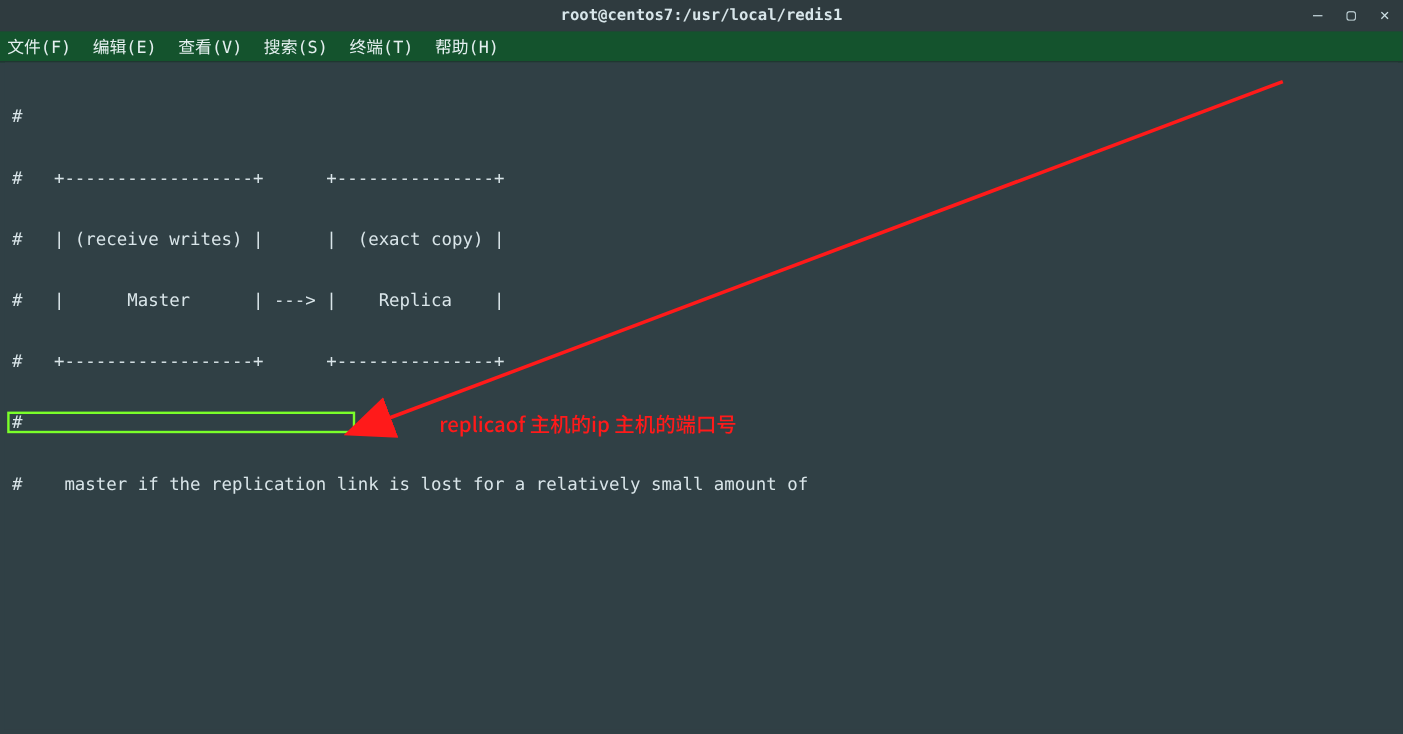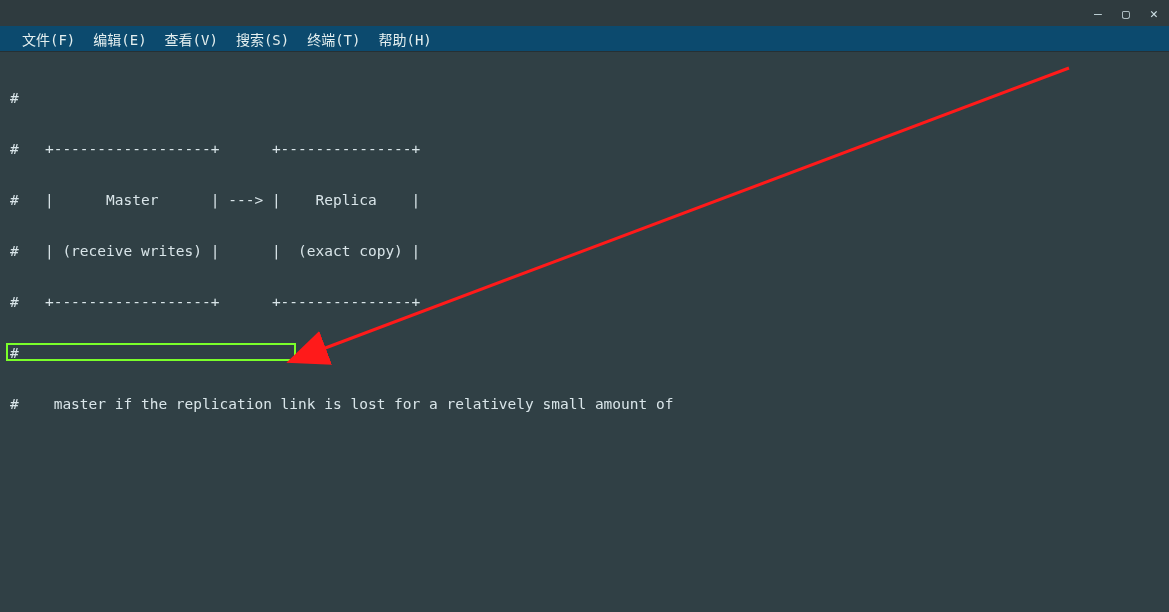--- a/index.html
+++ b/index.html
@@ -2,55 +2,56 @@
 <html><head>
 <meta charset="utf-8">
 <style>
   * { margin:0; padding:0; box-sizing:border-box; }
   html,body { width:1169px; height:612px; background:#304045; font-family:"DejaVu Sans Mono","Noto Sans CJK SC",monospace; overflow:hidden; }
   .window { width:1169px; height:612px; position:relative; }
   .titlebar { height:26px; background:#2f3b3f; color:#d8e6ea; font-size:13px; display:flex; align-items:center; position:relative; }
   .titlebar .title { position:absolute; left:0; right:0; text-align:center; font-weight:700; }
   .titlebar .controls { position:absolute; right:6px; display:flex; gap:10px; align-items:center; }
   .titlebar .controls span { width:18px; height:18px; display:flex; align-items:center; justify-content:center; color:#cfe1e6; font-size:13px; cursor:pointer; }
-  .menubar { height:26px; background:#0c4a6e; color:#e4efef; font-size:14px; display:flex; align-items:center; padding:0 16px; gap:6px; border-bottom:1px solid #253034; }
+  .menubar { height:26px; background:#14532d; color:#e4efef; font-size:14px; display:flex; align-items:center; padding:0 0; gap:6px; border-bottom:1px solid #253034; }
   .menubar .item { padding:2px 6px; cursor:pointer; white-space:nowrap; }
   .terminal { position:absolute; top:52px; left:4px; right:4px; bottom:4px; background:#304045; color:#d9e5e9; font-size:14.5px; line-height:17px; white-space:pre; overflow:hidden; padding:4px 6px; }
   .terminal .line { font-family:"DejaVu Sans Mono",monospace; letter-spacing:0px; }
   .hl-box { position:absolute; border:2px solid #7aff2a; pointer-events:none; }
   .annot { position:absolute; color:#ff1a1a; font-family:"Noto Sans CJK SC","DejaVu Sans",sans-serif; font-size:17px; font-weight:500; pointer-events:none; }
   .arrow-svg { position:absolute; pointer-events:none; }
 </style>
 </head>
 <body>
 
 <div class="window">
 
   <div class="titlebar">
+    <div class="title">root@centos7:/usr/local/redis1</div>
     <div class="controls">
       <span>—</span>
       <span>▢</span>
       <span>✕</span>
     </div>
   </div>
 
   <div class="menubar">
     <span class="item">文件(F)</span>
     <span class="item">编辑(E)</span>
     <span class="item">查看(V)</span>
     <span class="item">搜索(S)</span>
     <span class="item">终端(T)</span>
     <span class="item">帮助(H)</span>
   </div>
 
   <div class="terminal">
     <div class="line">#</div>
     <div class="line">#   +------------------+      +---------------+</div>
+    <div class="line">#   | (receive writes) |      |  (exact copy) |</div>
     <div class="line">#   |      Master      | ---&gt; |    Replica    |</div>
-    <div class="line">#   | (receive writes) |      |  (exact copy) |</div>
     <div class="line">#   +------------------+      +---------------+</div>
     <div class="line">#</div>
     <div class="line">#    master if the replication link is lost for a relatively small amount of</div>
     
     
     
     
     
     
     
@@ -62,20 +63,21 @@
     
     
     <div class="line"></div>
     
     
     
   </div>
 
   <div class="hl-box" style="left:6px; top:343px; width:290px; height:18px;"></div>
 
+  <div class="annot" style="left:366px; top:340px;">replicaof 主机的ip 主机的端口号</div>
 
   <svg class="arrow-svg" style="left:0;top:0;" width="1169" height="612">
     <defs>
       <marker id="ah" markerWidth="14" markerHeight="12" refX="2" refY="6" orient="auto">
         <path d="M0,0 L14,6 L0,12 Z" fill="#ff1a1a"></path>
       </marker>
     </defs>
     <line x1="1069" y1="68" x2="320" y2="350" stroke="#ff1a1a" stroke-width="3" marker-end="url(#ah)"></line>
   </svg>
 

